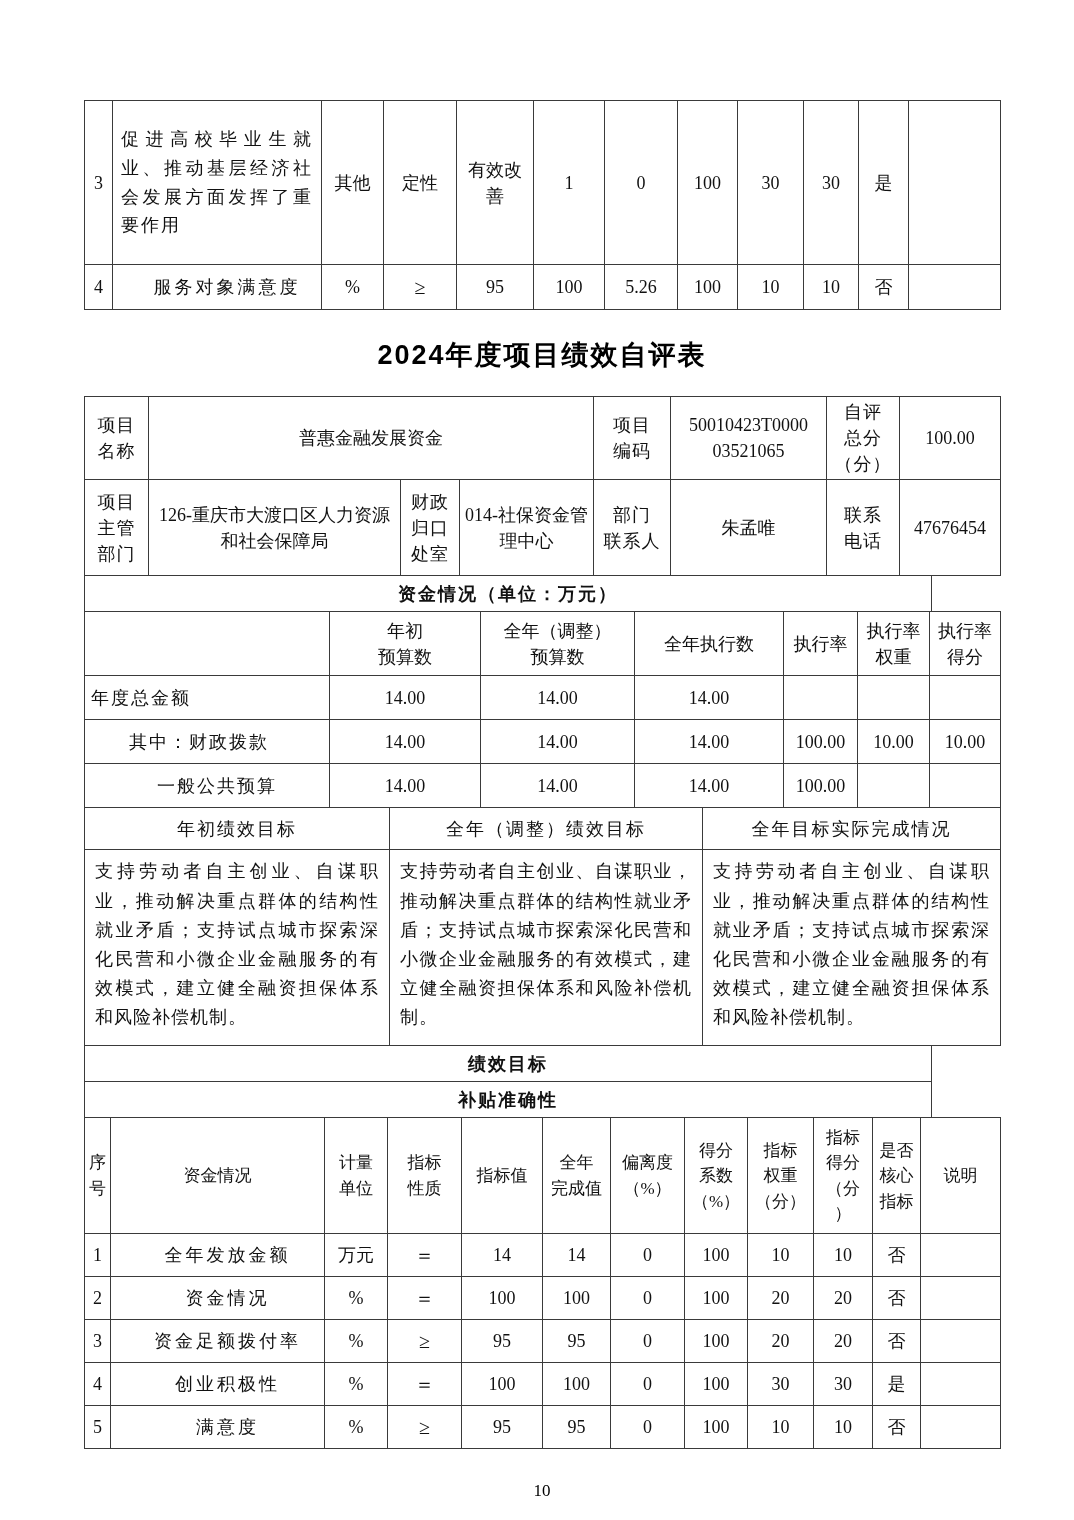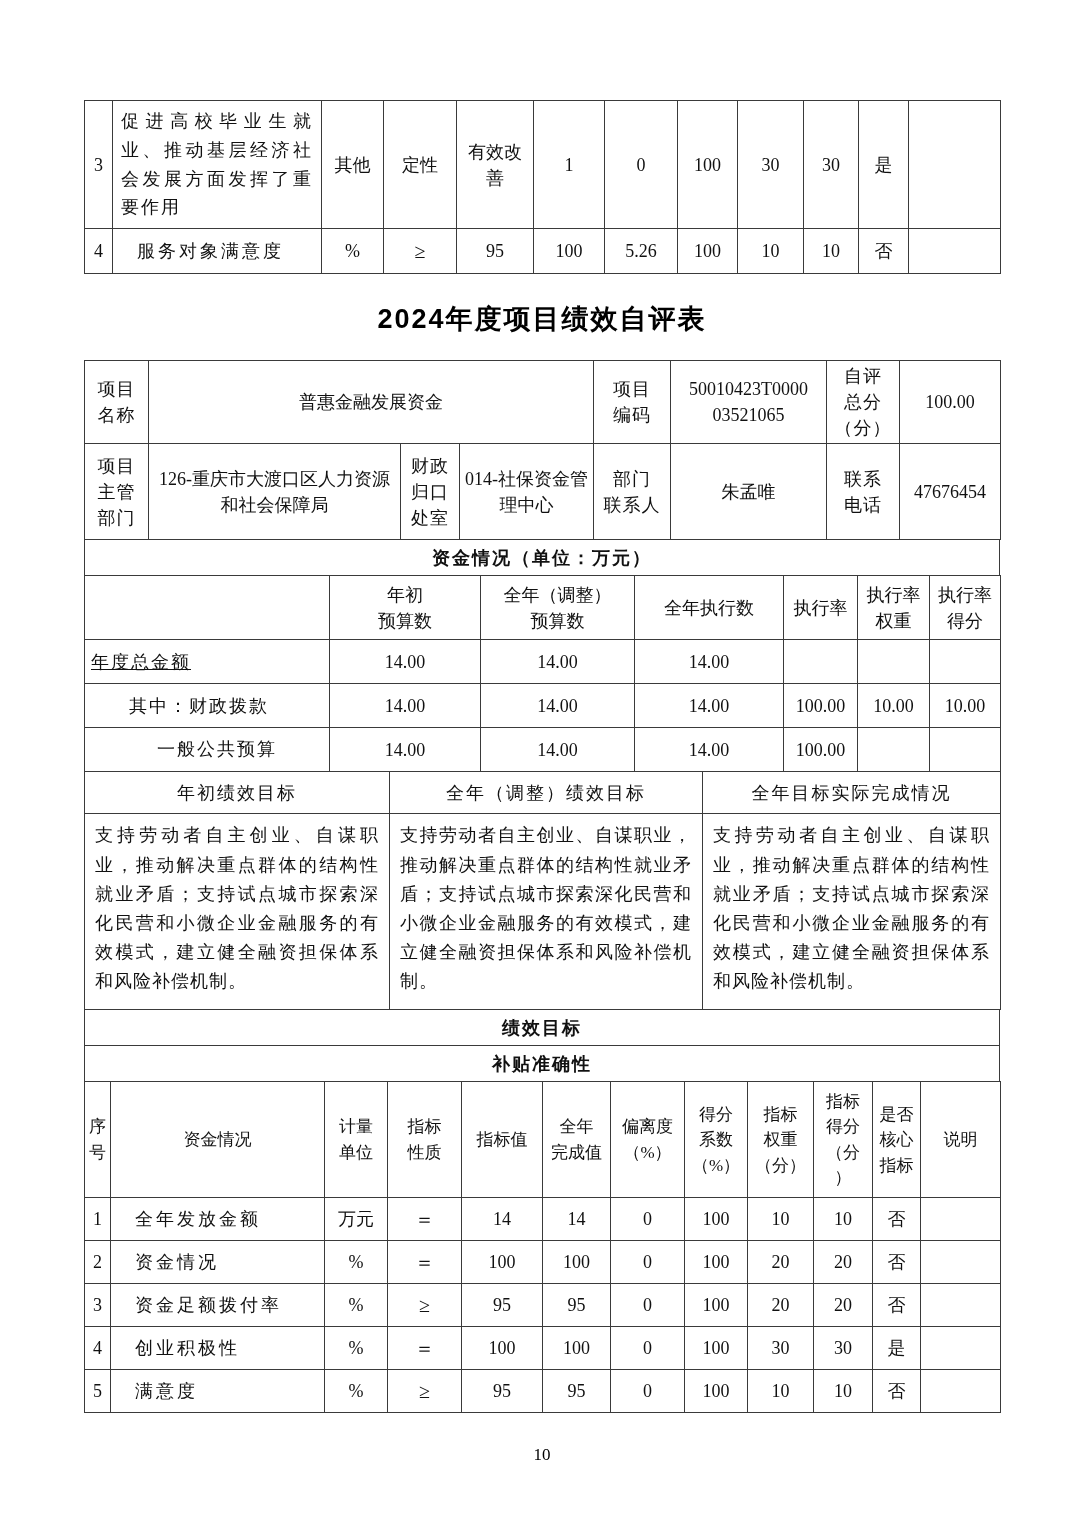--- a/index.html
+++ b/index.html
@@ -5,21 +5,21 @@
   * { margin:0; padding:0; box-sizing:border-box; }
   html,body { background:#ffffff; }
   body {
     width:1074px; height:1520px;
     font-family:"Liberation Serif","DejaVu Serif",serif;
     color:#111; overflow:hidden; position:relative;
   }
   .content { width:916px; margin-left:84px; }
   .top-gap { height:100px; }
 
-  table { border-collapse:collapse; table-layout:fixed; width:916px; background:#fff; }
+  table { border-collapse:collapse; table-layout:fixed; width:848px; background:#fff; }
   td, th {
     border:1px solid #3a3a3a;
     text-align:center; vertical-align:middle;
     font-size:18px; font-weight:normal;
     padding:2px 4px;
     white-space:pre-line;
     word-break:break-word;
     line-height:1.45;
   }
   .stack { margin-top:-1px; }
@@ -29,35 +29,35 @@
     font-family:"Liberation Sans","DejaVu Sans",sans-serif;
     font-weight:bold; font-size:27px; letter-spacing:2px;
     margin:27px 0 23px 0; color:#000;
   }
 
   .section-bar td { font-weight:bold; font-size:18px; letter-spacing:2px; height:36px; }
 
   
   .row-tall { height:122px; }
   .row-short { height:45px; }
-  .cell-name-justify { text-align:justify; text-align-last:left; letter-spacing:2px; padding:6px 8px; line-height:1.6; }
-  .cell-name-left { text-align:left; letter-spacing:3px; padding-left:24px; }
+  .cell-name-justify { text-align:justify; text-align-last:left; letter-spacing:2px; padding:24px 8px; line-height:1.6; }
+  .cell-name-left { text-align:center; letter-spacing:3px; padding-left:24px; }
   .sym { font-size:20px; }
 
   
   .info-r1 td { height:78px; }
   .info-r2 td { height:96px; }
   .lbl { letter-spacing:1px; }
 
   
   .fund-head td { height:64px; }
   .fund-row td { height:44px; }
-  .fund-lbl0 { text-align:left; padding-left:6px; letter-spacing:2px;text-decoration:underline; }
+  .fund-lbl0 { text-align:left; padding-left:6px; letter-spacing:2px; }
   .fund-lbl1 { text-align:left; padding-left:44px; letter-spacing:2px; }
-  .fund-lbl2 { text-align:left; padding-left:72px; letter-spacing:2px;font-family:Liberation Mono, monospace; }
+  .fund-lbl2 { text-align:left; padding-left:72px; letter-spacing:2px; }
 
   
   .goal-head td { height:42px; letter-spacing:2px; }
   .goal-body td {
     height:196px; vertical-align:top;
     text-align:justify; padding:7px 10px 6px 10px;
     line-height:1.62; letter-spacing:1px; font-size:18px;
   }
 
   

